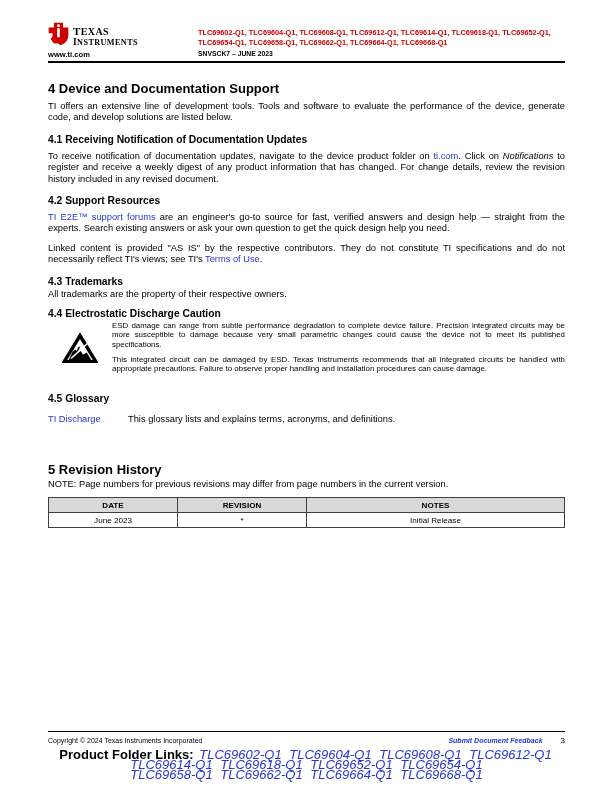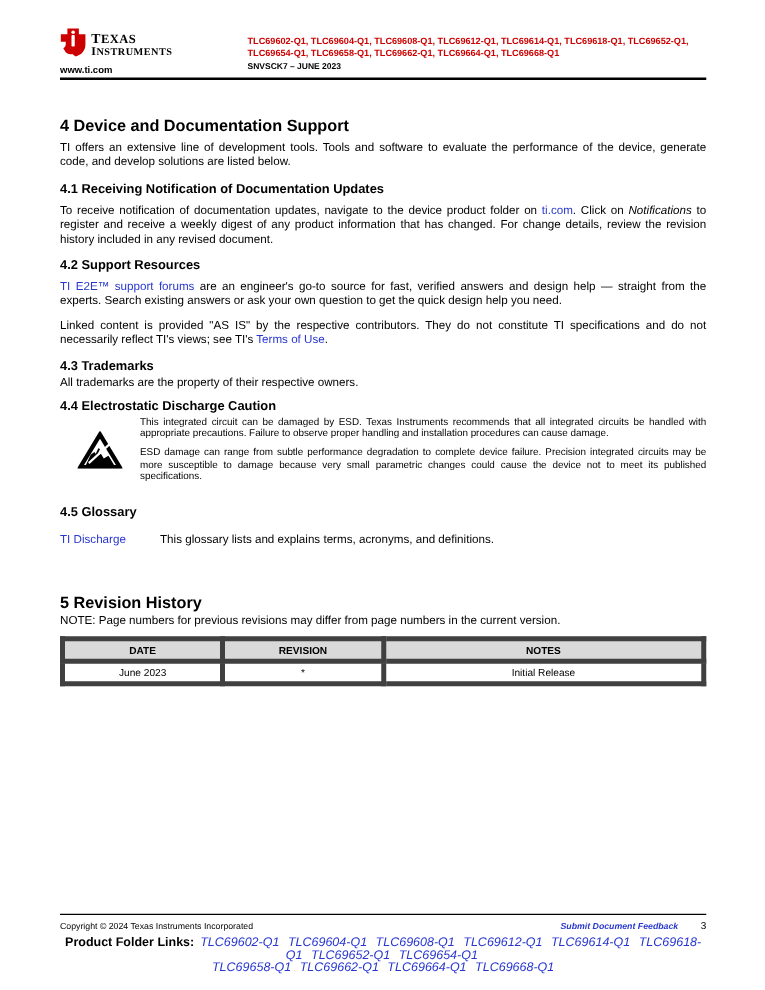--- a/index.html
+++ b/index.html
@@ -21,55 +21,55 @@
   .logo-text { font-family: "Liberation Serif", serif; font-weight: bold; letter-spacing: .4px; line-height: 1.05; padding-top: 4px; }
   .logo-text .t1 { font-size: 10px; }
   .logo-text .t2 { font-size: 8.2px; }
   .www { font-size: 7.6px; font-weight: bold; margin-top: 0; }
   .hdr-right { text-align: left; flex: 1; padding-top: 6px; }
   .pn { color: #CC0000; font-weight: bold; font-size: 7.3px; line-height: 10px; cursor: pointer; }
   .doccode { font-size: 6.8px; font-weight: bold; margin-top: 2px; }
   .hdr-rule { border: 0; border-top: 2px solid #000; margin-top: 2px; }
 
   
-  .h1 { font-size: 13px; font-weight: bold; margin-top: 29px; margin-bottom: 5px; }
+  .h1 { font-size: 13px; font-weight: bold; margin-top: 18px; margin-bottom: 5px; }
   .h2 { font-size: 10.3px; font-weight: bold; margin-top: 10px; margin-bottom: 6px; }
   .h2.tight { margin-bottom: 2px; }
   p.body { font-size: 9.3px; line-height: 11.4px; text-align: justify; margin-bottom: 8px; }
   .line { font-size: 9.3px; line-height: 11.2px; }
   a.lnk, .lnk { color: #2736CE; text-decoration: none; cursor: pointer; }
   .it { font-style: italic; }
 
   
   .esd { display: flex; margin-top: 2px; margin-bottom: 4px; }
   .esd-icon-col { width: 64px; display: flex; justify-content: center; padding-top: 12px; }
   .esd-text { flex: 1; }
   .esd-text p { font-size: 7.9px; line-height: 9.6px; text-align: justify; margin-bottom: 5px; }
 
   
   .gloss-row { display: flex; margin-top: 10px; font-size: 9.3px; }
   .gloss-link { width: 80px; }
 
   
   table.rev { width: 100%; border-collapse: collapse; margin-top: 7px; }
   table.rev th, table.rev td {
-    border: 4px solid #404040; text-align: center;
+    border: 1px solid #404040; text-align: center;
     font-size: 8.1px; padding: 2.5px 4px;
   }
   table.rev th { background: #D9D9D9; font-weight: bold; }
   .col-date { width: 25%; } .col-rev { width: 25%; } .col-notes { width: 50%; }
 
   
   .footer { position: absolute; left: 48px; right: 47px; bottom: 12px; }
   .ftr-rule { border: 0; border-top: 1px solid #000; margin-bottom: 4px; }
   .ftr-row1 { display: flex; justify-content: space-between; align-items: baseline; font-size: 7px; }
   .ftr-right { display: flex; align-items: baseline; gap: 18px; }
   .feedback { color: #2736CE; font-style: italic; font-weight: bold; }
   .pageno { font-size: 8px; }
-  .ftr-links { text-align: center; font-size: 10px; margin-top: 5px; line-height: 10px; }
+  .ftr-links { text-align: center; font-size: 13px; margin-top: 5px; line-height: 10px; }
   .ftr-links .lbl { font-weight: bold; }
   .ftr-links .plink { color: #2736CE; font-style: italic; margin: 0 2px; cursor: pointer; }
 </style>
 </head>
 <body>
 
 <div class="page">
   <div class="content">
 
     <div class="hdr">
@@ -119,22 +119,22 @@
             <polygon points="24,8 41,36 7,36" fill="#fff"></polygon>
             <polygon points="24,1 47,39 1,39" fill="none" stroke="#000" stroke-width="2"></polygon>
             <path fill="#000" d="M10 36 L38 36 L24 14 Z" opacity="0"></path>
             <path fill="#000" d="M9 36 h30 l-6 -10 l-5 3 l-3 -5 l-4 2 l-3 -4 l-4 3 z"></path>
             <rect x="20" y="18" width="2" height="10" fill="#000" transform="rotate(25 21 23)"></rect>
             <line x1="12" y1="34" x2="34" y2="14" stroke="#fff" stroke-width="2.2"></line>
           </svg>
         </span>
       </div>
       <div class="esd-text">
+        <p>ESD damage can range from subtle performance degradation to complete device failure. Precision integrated circuits may be more susceptible to damage because very small parametric changes could cause the device not to meet its published specifications.</p>
         <p>This integrated circuit can be damaged by ESD. Texas Instruments recommends that all integrated circuits be handled with appropriate precautions. Failure to observe proper handling and installation procedures can cause damage.</p>
-        <p>ESD damage can range from subtle performance degradation to complete device failure. Precision integrated circuits may be more susceptible to damage because very small parametric changes could cause the device not to meet its published specifications.</p>
       </div>
     </div>
 
     <div class="h2" style="margin-top:14px">4.5 Glossary</div>
     <div class="gloss-row">
       <span class="lnk gloss-link">TI Discharge</span>
       <span>This glossary lists and explains terms, acronyms, and definitions.</span>
     </div>
 
     <div class="h1" style="margin-top:38px;margin-bottom:2px">5 Revision History</div>

